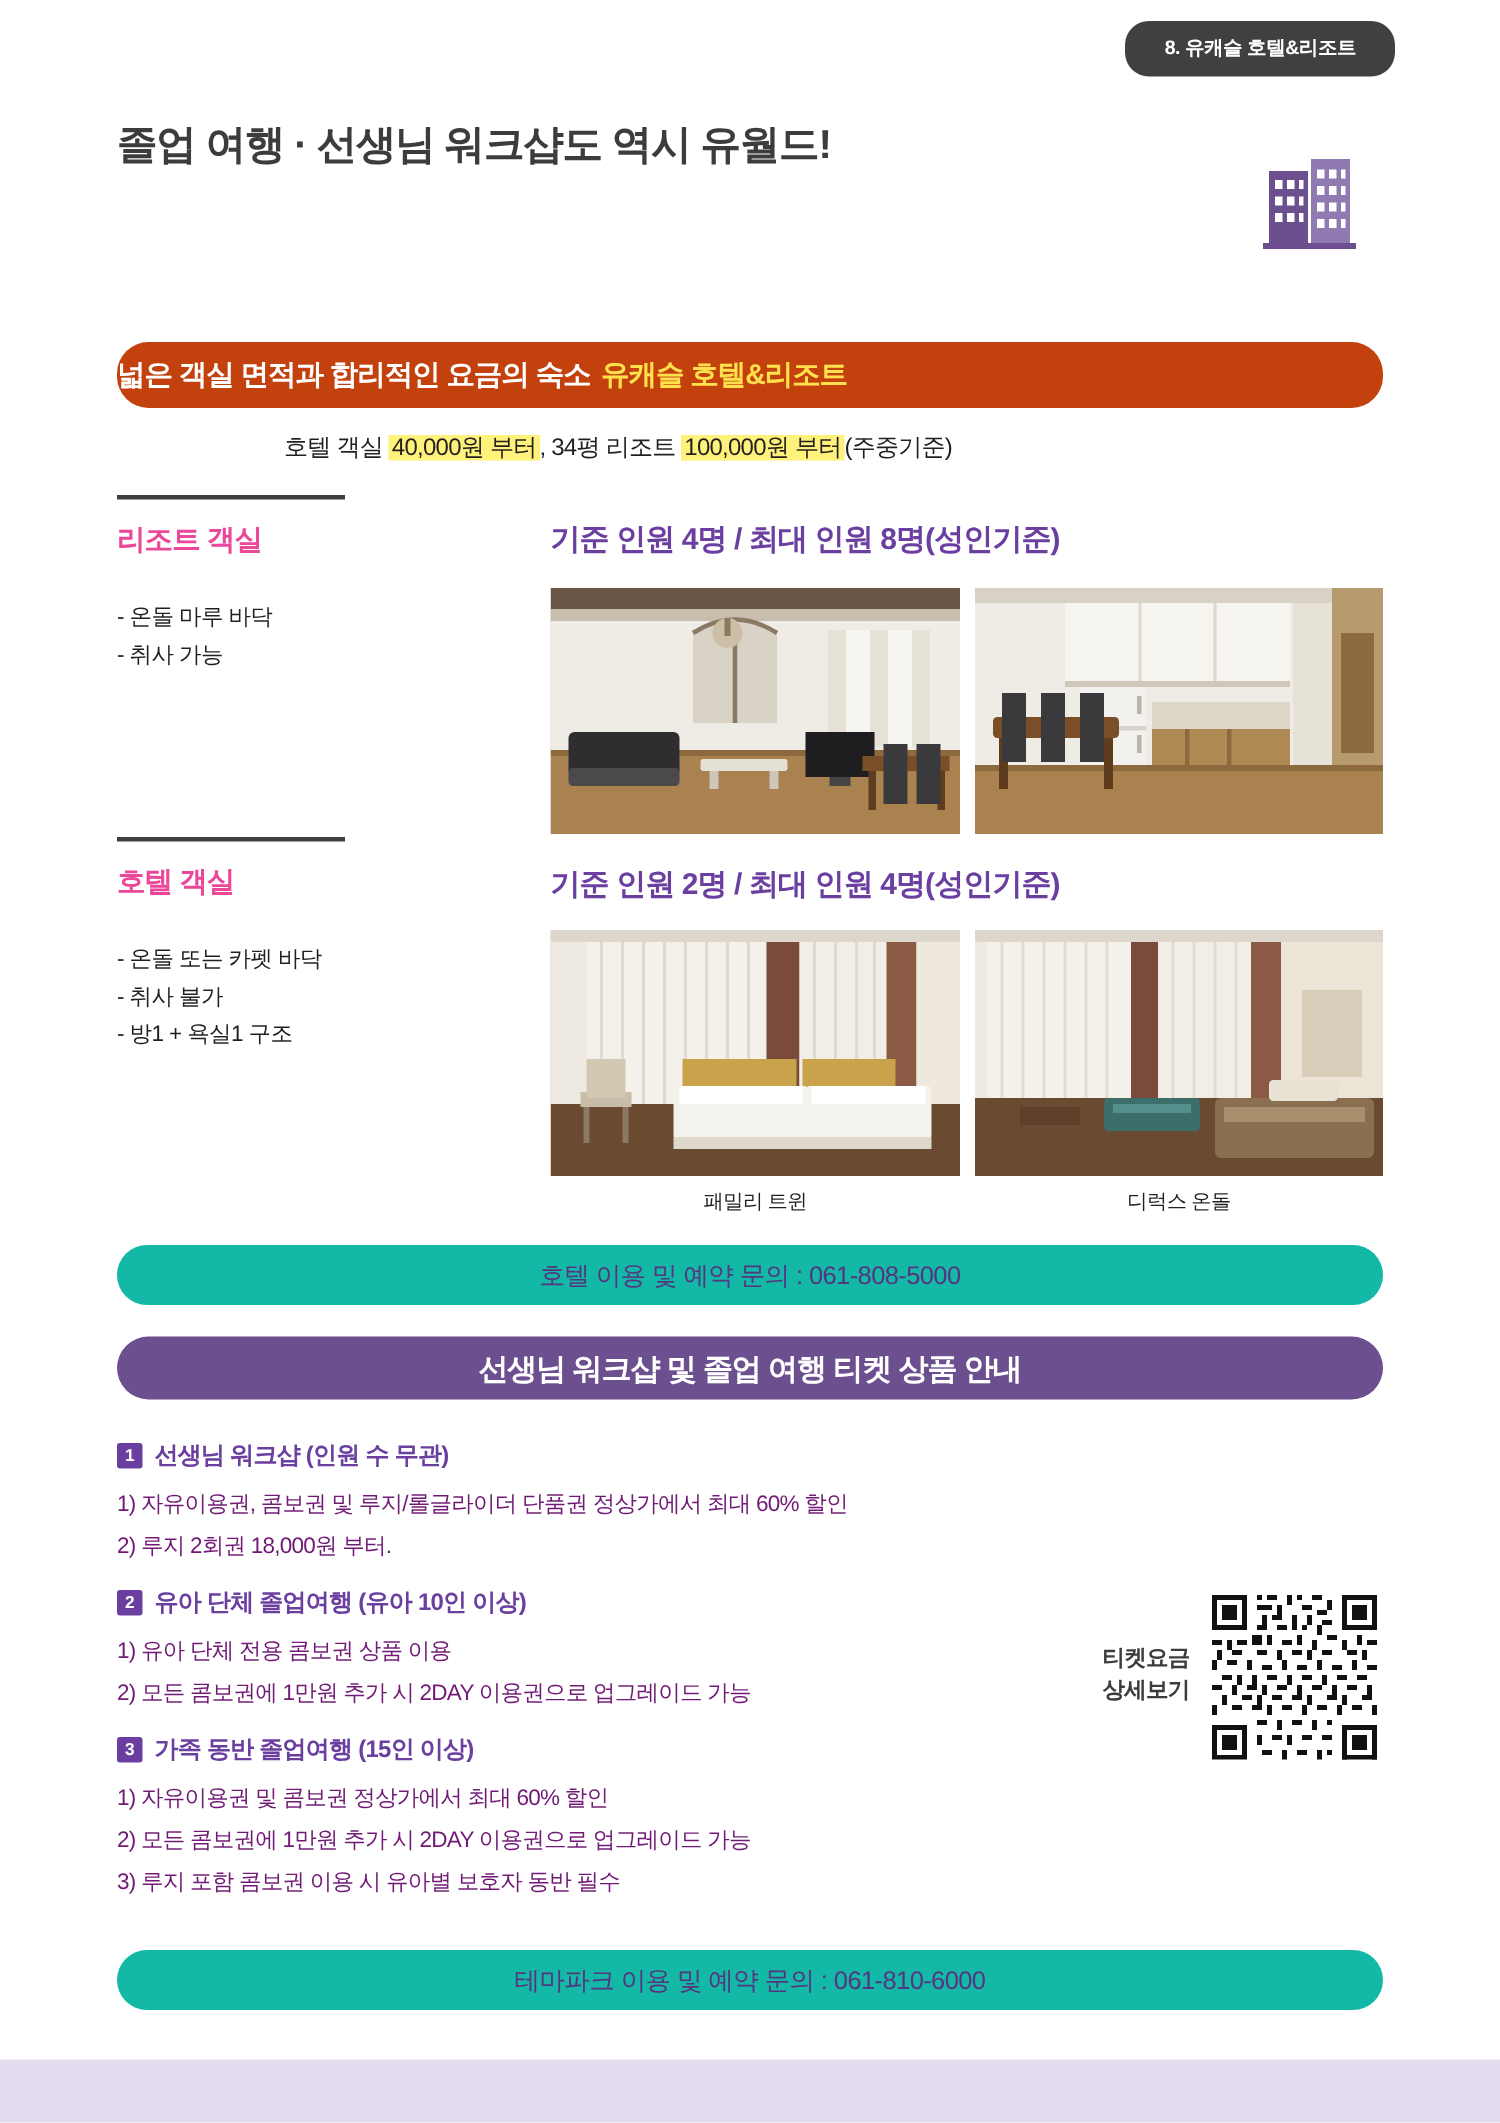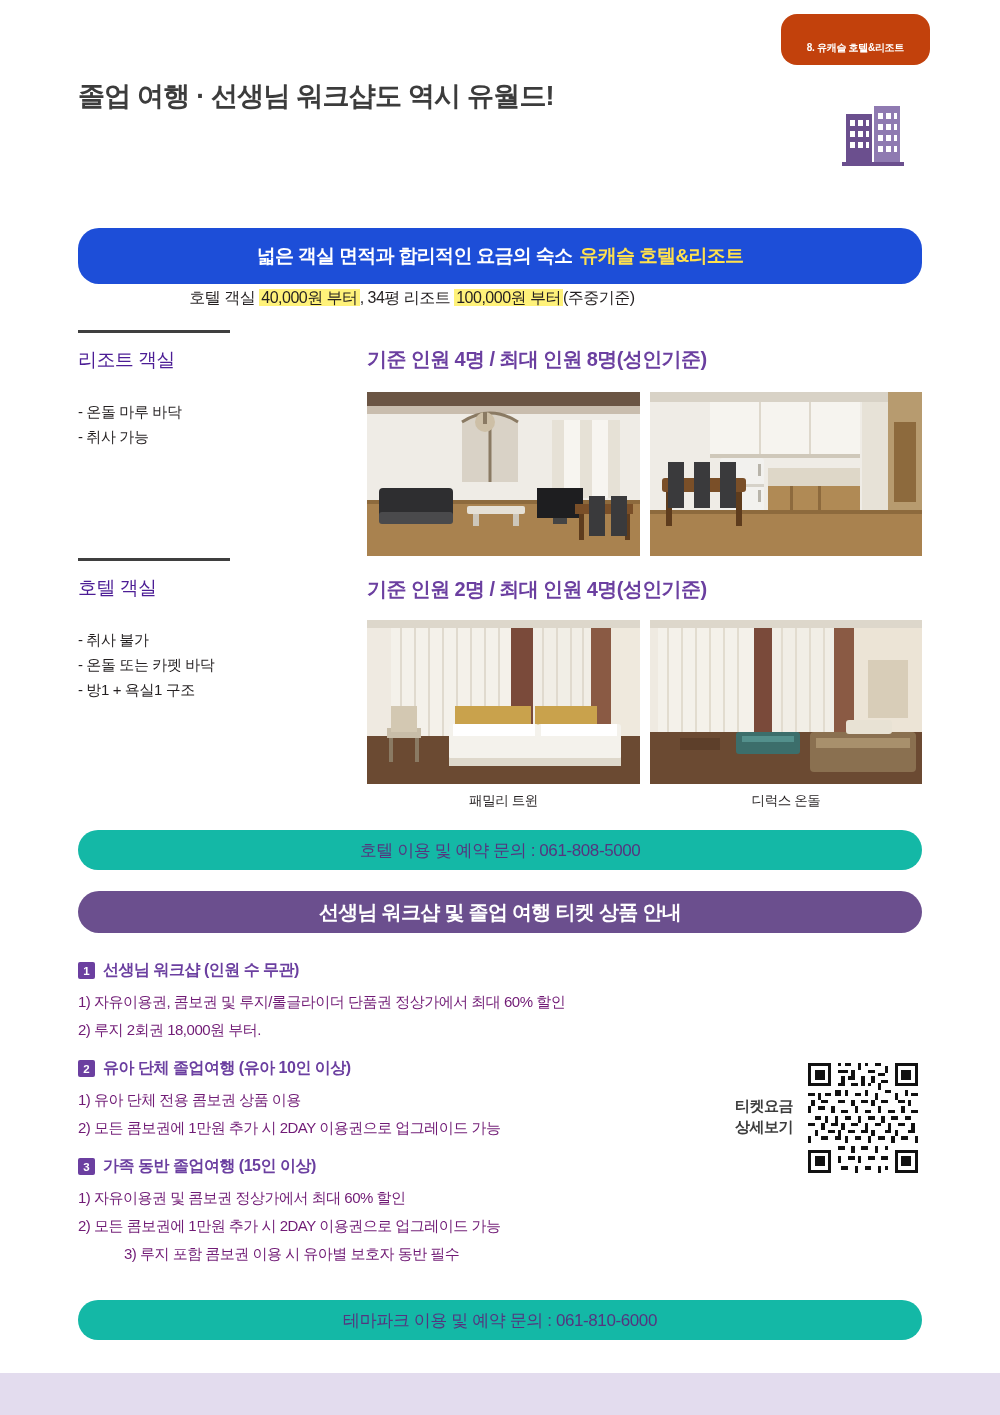--- a/index.html
+++ b/index.html
@@ -14,25 +14,25 @@
     font-family: "Liberation Sans", sans-serif;
     color: #231f20;
     overflow: hidden;
   }
 
   
   .corner-tab {
     position: absolute;
     top: 14px;
     right: 70px;
-    background: #c2410c;
+    background: #404040;
     color: #ffffff;
-    font-size: 10px;
-    font-weight: bold;
-    padding: 27px 26px 10px 26px;
+    font-size: 13px;
+    font-weight: bold;
+    padding: 9px 26px 10px 26px;
     border-radius: 16px;
     letter-spacing: -0.3px;
   }
 
   
   .title-wrap {
     position: absolute;
     top: 78px;
     left: 78px;
     width: 800px;
@@ -57,29 +57,28 @@
     width: 70px;
     height: 68px;
   }
 
   
   .banner {
     position: absolute;
     left: 78px;
     top: 228px;
     width: 844px;
-    height: 56px;
-    background: #1d4ed8;
+    height: 44px;
+    background: #c2410c;
     border-radius: 21px;
     color: #ffffff;
     font-size: 19px;
     font-weight: bold;
     display: flex;
     align-items: center;
-    justify-content: center;
     letter-spacing: -0.7px;
   }
   .banner .hl { color: #ffe14d; margin-left: 7px; }
 
   .price-line {
     position: absolute;
     top: 288px;
     left: 0;
     width: 824px;
     text-align: center;
@@ -95,22 +94,22 @@
   
   .left-sec { position: absolute; left: 78px; width: 250px; }
   .left-rule {
     width: 152px;
     height: 3px;
     background: #3f3f3f;
     margin-bottom: 14px;
   }
   .left-head {
     font-size: 19px;
-    font-weight: normal;
-    color: #4c1d95;
+    font-weight: bold;
+    color: #ec4899;
     letter-spacing: -0.6px;
     margin-bottom: 26px;
   }
   .left-li {
     font-size: 15px;
     color: #231f20;
     line-height: 25px;
     letter-spacing: -0.4px;
   }
 
@@ -352,22 +351,22 @@
     <rect x="86" y="100" width="6" height="34" fill="#5e3c1d"></rect>
     <rect x="18" y="70" width="16" height="46" fill="#3a3a3c"></rect>
     <rect x="44" y="70" width="16" height="46" fill="#3a3a3c"></rect>
     <rect x="70" y="70" width="16" height="46" fill="#3a3a3c"></rect>
   </svg>
 </div>
 
 <div class="left-sec" style="top:558px;">
   <div class="left-rule"></div>
   <div class="left-head">호텔 객실</div>
+  <div class="left-li">- 온돌 또는 카펫 바닥</div>
   <div class="left-li">- 취사 불가</div>
-  <div class="left-li">- 온돌 또는 카펫 바닥</div>
   <div class="left-li">- 방1 + 욕실1 구조</div>
 </div>
 
 <div class="cap-head" style="top:576px;">기준 인원 2명 / 최대 인원 4명(성인기준)</div>
 
 <div class="photo" style="left:367px; top:620px; width:273px; height:164px;">
   <svg class="rm" viewBox="0 0 273 164" preserveAspectRatio="none">
     <rect width="273" height="164" fill="#efeae1"></rect>
     <rect x="0" y="0" width="273" height="8" fill="#ddd7cb"></rect>
     <rect x="24" y="8" width="120" height="108" fill="#f4f1ea"></rect>
@@ -461,21 +460,21 @@
 </div>
 <div class="sub-li" style="top:1091px;">1) 유아 단체 전용 콤보권 상품 이용</div>
 <div class="sub-li" style="top:1119px;">2) 모든 콤보권에 1만원 추가 시 2DAY 이용권으로 업그레이드 가능</div>
 
 <div class="num-head" style="top:1156px;">
   <span class="num-box">3</span>
   <span class="num-title">가족 동반 졸업여행 (15인 이상)</span>
 </div>
 <div class="sub-li" style="top:1189px;">1) 자유이용권 및 콤보권 정상가에서 최대 60% 할인</div>
 <div class="sub-li" style="top:1217px;">2) 모든 콤보권에 1만원 추가 시 2DAY 이용권으로 업그레이드 가능</div>
-<div class="sub-li" style="top:1245px;margin-left:46px;">3) 루지 포함 콤보권 이용 시 유아별 보호자 동반 필수</div>
+<div class="sub-li" style="top:1245px;">3) 루지 포함 콤보권 이용 시 유아별 보호자 동반 필수</div>
 
 <div class="qr-label">
   <div>티켓요금</div>
   <div>상세보기</div>
 </div>
 <svg class="qr-img" viewBox="0 0 33 33" shape-rendering="crispEdges">
   <rect width="33" height="33" fill="#ffffff"></rect>
   <g fill="#111111">
     <path d="M0 0h7v7H0z M1 1v5h5V1z M2 2h3v3H2z"></path>
     <path d="M26 0h7v7h-7z M27 1v5h5V1z M28 2h3v3h-3z"></path>

